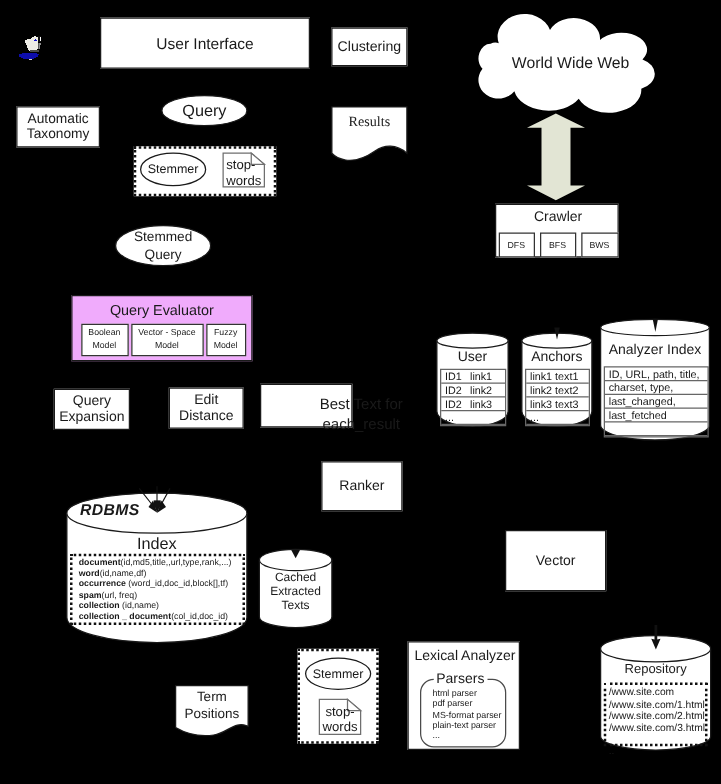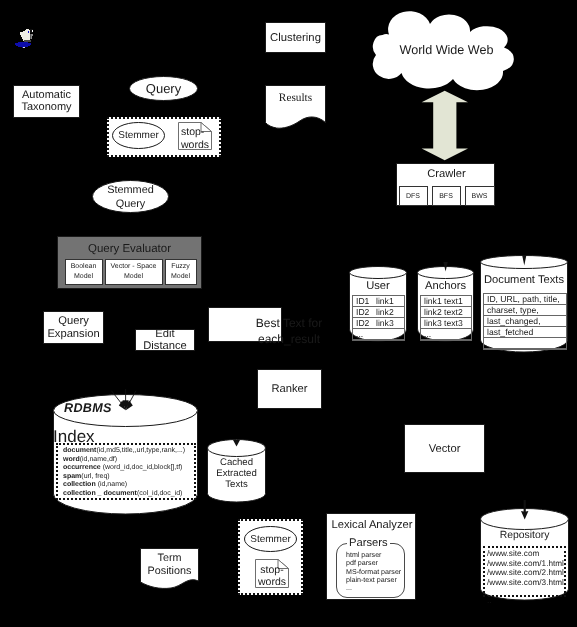--- a/index.html
+++ b/index.html
@@ -31,20 +31,23 @@
       <path d="M12.0 13.0 L18.9 12.7 L19.0 14.6 L12.3 14.9 Z" fill="#4a4a4a"></path>
 
       <circle cx="16.4" cy="5.1" r="0.95" fill="#1111c9"></circle>
 
       <path d="M3.0 16.7 C5.6 15.1 9.3 14.9 13.3 15.3 C16.4 15.6 18.6 15.6 19.3 16.3
                C18.8 18.6 15.2 20.6 11.2 20.6 C7.4 20.6 4.2 19.1 2.8 17.6 Z" fill="#0d0dab"></path>
       <path d="M10.9 19.9 L13.4 19.8 L13.5 20.6 L11.0 20.7 Z" fill="#d9d9d9"></path>
     </svg>
   </div>
 
+  <div class="node boxsh" style="left:80px;top:14px;width:168px;height:41px;font-size:12.4px;">
+    <span>User Interface</span>
+  </div>
 
   <div class="node boxsh" style="left:265px;top:22px;width:61px;height:31px;font-size:11.3px;">
     <span>Clustering</span>
   </div>
 
   <div class="node" style="left:265px;top:85px;width:61px;height:46px;font-family:Liberation Serif, serif;">
     <svg width="61" height="46" viewBox="0 0 61 46">
       <path d="M0.5 0.5 H60.5 V37.5 C52 30.2 42.5 30.6 35 35.8
                C27 41.4 18 44 11.5 43 C6.6 42.2 3 40.4 0.5 37.6 Z" fill="#fff" stroke="#1a1a1a" stroke-width="1"></path>
     </svg>
@@ -91,21 +94,21 @@
   <div class="node" style="left:92px;top:180px;width:77px;height:33px;">
     <svg width="77" height="33" viewBox="0 0 77 33">
       <ellipse cx="38.5" cy="16.5" rx="38" ry="16" fill="#fff" stroke="#1a1a1a" stroke-width="1"></ellipse>
     </svg>
     <div style="position:absolute;left:0;top:3px;width:77px;text-align:center;font-size:10.9px;line-height:14px;">
       <span style="white-space:pre-line">Stemmed
 Query</span>
     </div>
   </div>
 
-  <div class="node" style="left:373px;top:14px;width:150px;height:72px;text-decoration:underline;">
+  <div class="node" style="left:383px;top:14px;width:150px;height:72px;text-decoration:underline;">
     <svg width="150" height="72" viewBox="0 0 150 72">
       <path fill="#fff" d="
         M 16 20.5
         A 19 16 0 0 1 57 10
         A 21 16.5 0 0 1 97 18
         A 19 12.5 0 0 1 131 33.5
         A 18 13 0 0 1 130 57
         A 26 18 0 0 1 80 65
         A 28 19.5 0 0 1 28.5 59
         A 14.5 13.5 0 0 1 3 41
@@ -117,21 +120,21 @@
       <span>World Wide Web</span>
     </div>
   </div>
 
   <div class="node" style="left:421px;top:90px;width:48px;height:71px;">
     <svg width="48" height="71" viewBox="0 0 48 71">
       <path d="M23.7 0.8 L47 12.2 L35.4 12.2 L35.4 58.4 L47 58.4 L23.7 70.2 L0.6 58.4 L12.2 58.4 L12.2 12.2 L0.6 12.2 Z" fill="#e2e5d4"></path>
     </svg>
   </div>
 
-  <div class="node" style="left:57px;top:236px;width:145px;height:53px;background:#737373;border:1px solid #1a1a1a;">
+  <div class="node" style="left:57px;top:236px;width:145px;height:53px;background:#f0abfc;border:1px solid #1a1a1a;">
     <div style="height:23px;display:flex;align-items:center;justify-content:center;font-size:11.5px;">
       <span>Query Evaluator</span>
     </div>
     <div style="position:absolute;left:0;top:22px;width:145px;display:flex;justify-content:center;gap:2px;">
       <div class="boxsh" style="width:36px;height:24px;font-size:7px;line-height:9.8px;border-color:#333;">
         <span style="white-space:pre-line">Boolean
 Model</span>
       </div>
       <div class="boxsh" style="width:56px;height:24px;font-size:7px;line-height:9.8px;border-color:#333;">
         <span style="white-space:pre-line">Vector - Space
@@ -141,21 +144,21 @@
         <span style="white-space:pre-line">Fuzzy
 Model</span>
       </div>
     </div>
   </div>
 
   <div class="node boxsh" style="left:43px;top:311px;width:61px;height:33px;font-size:11.2px;line-height:12.1px;">
     <span style="white-space:pre-line">Query
 Expansion</span>
   </div>
-  <div class="node boxsh" style="left:135px;top:310px;width:60px;height:22px;font-size:11.2px;line-height:12.1px;margin-top:19px;">
+  <div class="node boxsh" style="left:135px;top:310px;width:60px;height:33px;font-size:11.2px;line-height:12.1px;">
     <span style="white-space:pre-line">Edit
 Distance</span>
   </div>
   <div class="node" style="left:208px;top:307px;width:74px;height:35px;background:#fff;border:1px solid #1a1a1a;overflow:visible;">
     <div style="position:absolute;left:-2px;top:8px;width:78px;text-align:center;font-size:12px;line-height:15.5px;margin-left:43px;">
       <span style="white-space:pre-line">Best Text for
 each_result</span>
     </div>
   </div>
 
@@ -172,21 +175,21 @@
       <g fill="#111">
         <path d="M72.8 16.2 L69.5 8.0 L76.1 8.0 Z"></path>
         <path d="M72.8 16.2 L65.8 11.6 L69.4 6.3 Z"></path>
         <path d="M72.8 16.2 L79.8 11.6 L76.2 6.3 Z"></path>
         <rect x="70.0" y="6.3" width="5.6" height="5.4"></rect>
       </g>
     </svg>
     <div style="position:absolute;left:11px;top:7px;font-size:12.6px;font-weight:bold;font-style:italic;letter-spacing:0.3px;">
       <span>RDBMS</span>
     </div>
-    <div style="position:absolute;left:0;top:33px;width:145px;text-align:left;font-size:17px;">
+    <div style="position:absolute;left:0;top:33px;width:145px;text-align:center;font-size:13px;">
       <span>Index</span>
     </div>
     <div style="position:absolute;left:3px;top:49px;width:140px;height:57px;border:2px dotted #111;box-sizing:border-box;padding:2px 0 0 5px;font-size:7px;line-height:8.6px;">
     <div style="white-space: nowrap;"><b>document</b><span>(id,md5,title,,url,type,rank,...)</span></div>
         <div style="white-space: nowrap;"><b>word</b><span>(id,name,df)</span></div>
         <div style="white-space: nowrap;"><b>occurrence</b><span> (word_id,doc_id,block[],tf)</span></div>
         <div style="white-space: nowrap;"><b>spam</b><span>(url, freq)</span></div>
         <div style="white-space: nowrap;"><b>collection</b><span> (id,name)</span></div>
         <div style="white-space: nowrap;"><b>collection _ document</b><span>(col_id,doc_id)</span></div>
       </div>
@@ -258,21 +261,21 @@
     </div>
   </div>
 
   <div class="node" style="left:480px;top:255px;width:88px;height:98px;">
     <svg width="88" height="98" viewBox="0 0 88 98" style="position:absolute;left:0;top:0;">
       <path d="M0.5 7 V85 A43.5 12 0 0 0 87.5 85 V7" fill="#fff" stroke="#1a1a1a" stroke-width="1"></path>
       <ellipse cx="44" cy="7" rx="43.5" ry="6.5" fill="#fff" stroke="#1a1a1a" stroke-width="1"></ellipse>
       <path d="M42.1 0 L46.4 0 L44.3 10.5 Z" fill="#111"></path>
     </svg>
     <div style="position:absolute;left:0;top:19px;width:88px;text-align:center;font-size:11.2px;white-space:nowrap;">
-      <span>Document Texts</span>
+      <span>Analyzer Index</span>
     </div>
     <div style="position:absolute;left:3px;top:38px;width:82px;border:1px solid #666;font-size:8.6px;white-space:nowrap;">
       <div style="border-bottom:1px solid #666;height:10px;line-height:10px;padding-left:3px;"><span>ID, URL, path, title,</span></div>
       <div style="border-bottom:1px solid #666;height:10px;line-height:10px;padding-left:3px;"><span>charset, type,</span></div>
       <div style="border-bottom:1px solid #666;height:10px;line-height:10px;padding-left:3px;"><span>last_changed,</span></div>
       <div style="border-bottom:1px solid #666;height:10px;line-height:10px;padding-left:3px;"><span>last_fetched</span></div>
       <div style="border-bottom:1px solid #666;height:10px;line-height:10px;padding-left:3px;"><span></span></div>
     </div>
   </div>
 
@@ -331,21 +334,21 @@
       <ellipse cx="44.5" cy="11" rx="44" ry="10.5" fill="#fff" stroke="#1a1a1a" stroke-width="1"></ellipse>
       <path d="M44.7 11.5 L41 3 L43.6 3.6 L43.6 -8 L45.8 -8 L45.8 3.6 L48.4 3 Z" fill="#111"></path>
     </svg>
     <div style="position:absolute;left:0;top:22px;width:89px;text-align:center;font-size:10.4px;">
       <span>Repository</span>
     </div>
     <div style="position:absolute;left:3px;top:38px;width:83px;height:51px;border:2px dotted #111;box-sizing:border-box;padding:1px 0 0 2px;font-size:8.2px;line-height:9.5px;white-space:nowrap;">
         <div style="min-height: 9px;">/www.site.com</div>
         <div style="min-height: 9px;">/www.site.com/1.html</div>
         <div style="min-height: 9px;">/www.site.com/2.html</div>
-        <div style="min-height: 9px;">/www.site.com/3.html</div>
+        <div style="min-height: 9px; text-align: right;">/www.site.com/3.html</div>
         <div style="min-height: 9px;"></div>
         <div style="min-height: 9px;">..</div>
       </div>
   </div>
 
   <div class="node" style="left:396px;top:163px;width:99px;height:43px;background:#fff;border:1px solid #1a1a1a;">
     <div style="position:absolute;left:0;top:4px;width:99px;text-align:center;font-size:11.2px;">
       <span>Crawler</span>
     </div>
     <div style="position:absolute;left:0;top:22px;width:99px;display:flex;gap:4px;justify-content:center;">

